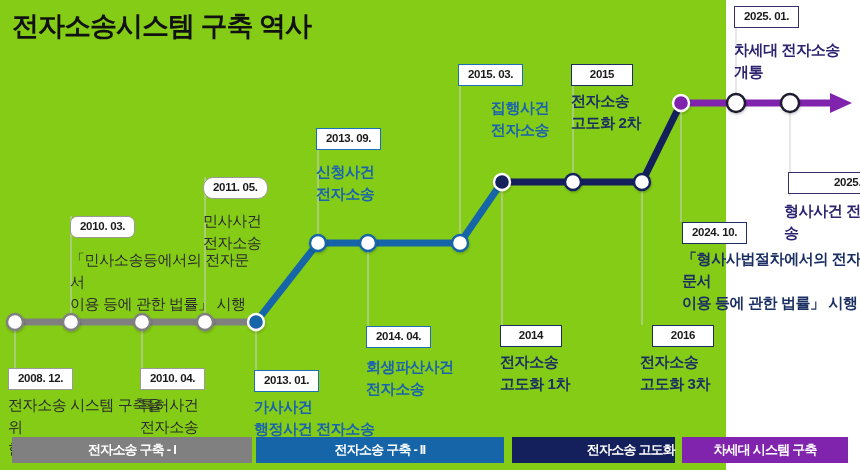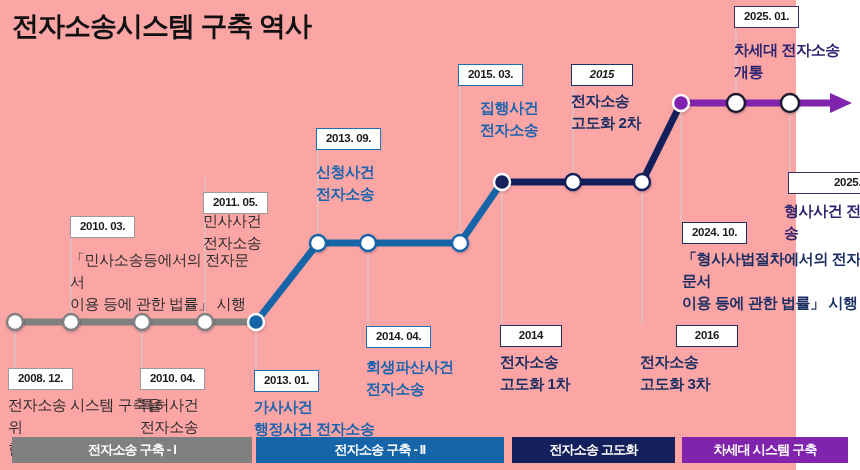--- a/index.html
+++ b/index.html
@@ -3,21 +3,21 @@
 <meta charset="utf-8">
 <title>전자소송시스템 구축 역사</title>
 <style>
   * { box-sizing: border-box; margin: 0; padding: 0; }
   html, body {
     width: 860px; height: 470px;
     background: #ffffff;
     font-family: "Liberation Sans", "DejaVu Sans", sans-serif;
     overflow: hidden;
   }
-  #root { position: relative; width: 796px; height: 470px; background:#fca5a5; }
+  #root { position: relative; width: 726px; height: 470px; background:#84cc16; }
 
   
   .title {
     position: absolute;
     left: 12px; top: 8px;
     font-size: 27px;
     font-weight: bold;
     letter-spacing: -1px;
     color: #111111;
     white-space: nowrap;
@@ -147,57 +147,57 @@
     <g filter="url(#nodeShadow)">
       <circle cx="736" cy="103" r="9" fill="#ffffff" stroke="#1a1a2e" stroke-width="2.4"></circle>
       <circle cx="790" cy="103" r="9" fill="#ffffff" stroke="#1a1a2e" stroke-width="2.4"></circle>
     </g>
   </svg>
 
   <div class="date-box gray" style="left:8px; top:368px;">2008. 12.</div>
   <div class="caption gray" style="left:8px; top:394px; width:160px;">전자소송 시스템 구축을 위
 한 BPR·ISP</div>
 
-  <div class="date-box gray" style="left:70px; top:216px;">2010. 03.</div>
+  <div class="date-box gray" style="left:70px; top:216px;border-radius:7px;">2010. 03.</div>
   <div class="caption gray" style="left:70px; top:249px; width:180px;">「민사소송등에서의 전자문서
 이용 등에 관한 법률」 시행</div>
 
   <div class="date-box gray" style="left:140px; top:368px;">2010. 04.</div>
   <div class="caption gray" style="left:140px; top:394px; width:110px;">특허사건
 전자소송</div>
 
-  <div class="date-box gray" style="left:203px; top:192px;">2011. 05.</div>
+  <div class="date-box gray" style="left:203px; top:177px;border-radius:10px;">2011. 05.</div>
   <div class="caption gray" style="left:203px; top:210px; width:110px;">민사사건
 전자소송</div>
 
   <div class="date-box blue" style="left:254px; top:370px;">2013. 01.</div>
   <div class="caption blue" style="left:254px; top:396px; width:135px;">가사사건
 행정사건 전자소송</div>
 
   <div class="date-box blue" style="left:316px; top:128px;">2013. 09.</div>
   <div class="caption blue" style="left:316px; top:161px; width:110px;">신청사건
 전자소송</div>
 
   <div class="date-box blue" style="left:366px; top:326px;">2014. 04.</div>
   <div class="caption blue" style="left:366px; top:356px; width:120px;">회생파산사건
 전자소송</div>
 
   <div class="date-box blue" style="left:458px; top:64px;">2015. 03.</div>
-  <div class="caption blue" style="left:480px; top:97px; width:110px;">집행사건
+  <div class="caption blue" style="left:465px; top:97px; width:110px;text-align:center;">집행사건
 전자소송</div>
 
   <div class="date-box navy" style="left:500px; top:325px; min-width:62px;">2014</div>
   <div class="caption navy" style="left:500px; top:351px; width:110px;">전자소송
 고도화 1차</div>
 
-  <div class="date-box navy" style="left:571px; top:64px; min-width:62px;font-style:italic;">2015</div>
+  <div class="date-box navy" style="left:571px; top:64px; min-width:62px;">2015</div>
   <div class="caption navy" style="left:571px; top:90px; width:110px;">전자소송
 고도화 2차</div>
 
-  <div class="date-box navy" style="left:676px; top:325px; min-width:62px;">2016</div>
+  <div class="date-box navy" style="left:652px; top:325px; min-width:62px;">2016</div>
   <div class="caption navy" style="left:640px; top:351px; width:110px;">전자소송
 고도화 3차</div>
 
   <div class="date-box navy" style="left:682px; top:222px;">2024. 10.</div>
   <div class="caption navy" style="left:682px; top:248px; width:180px;">「형사사법절차에서의 전자문서
 이용 등에 관한 법률」 시행</div>
 
   <div class="date-box purple" style="left:734px; top:6px;">2025. 01.</div>
   <div class="caption purple" style="left:734px; top:39px; width:120px;">차세대 전자소송
 개통</div>
@@ -205,21 +205,21 @@
   <div class="date-box purple" style="left:788px; top:172px;padding-left:45px;">2025. 10.</div>
   <div class="caption purple" style="left:784px; top:200px; width:120px;">형사사건 전자소송</div>
 
   <div class="legend">
     <div class="legend-item" style="left:256px; width:248px; background:#1565a8;">
       <span>전자소송 구축 - II</span>
     </div>
     <div class="legend-item" style="left:12px; width:240px; background:#808080;">
       <span>전자소송 구축 - I</span>
     </div>
-    <div class="legend-item" style="left:512px; width:163px; background:#14205c;">
+    <div class="legend-item" style="left:512px; width:163px; background:#14205c;justify-content:flex-end;">
       <span>전자소송 고도화</span>
     </div>
     <div class="legend-item" style="left:682px; width:166px; background:#8024ad;">
       <span>차세대 시스템 구축</span>
     </div>
   </div>
 
 </div>
 
 </body></html>

